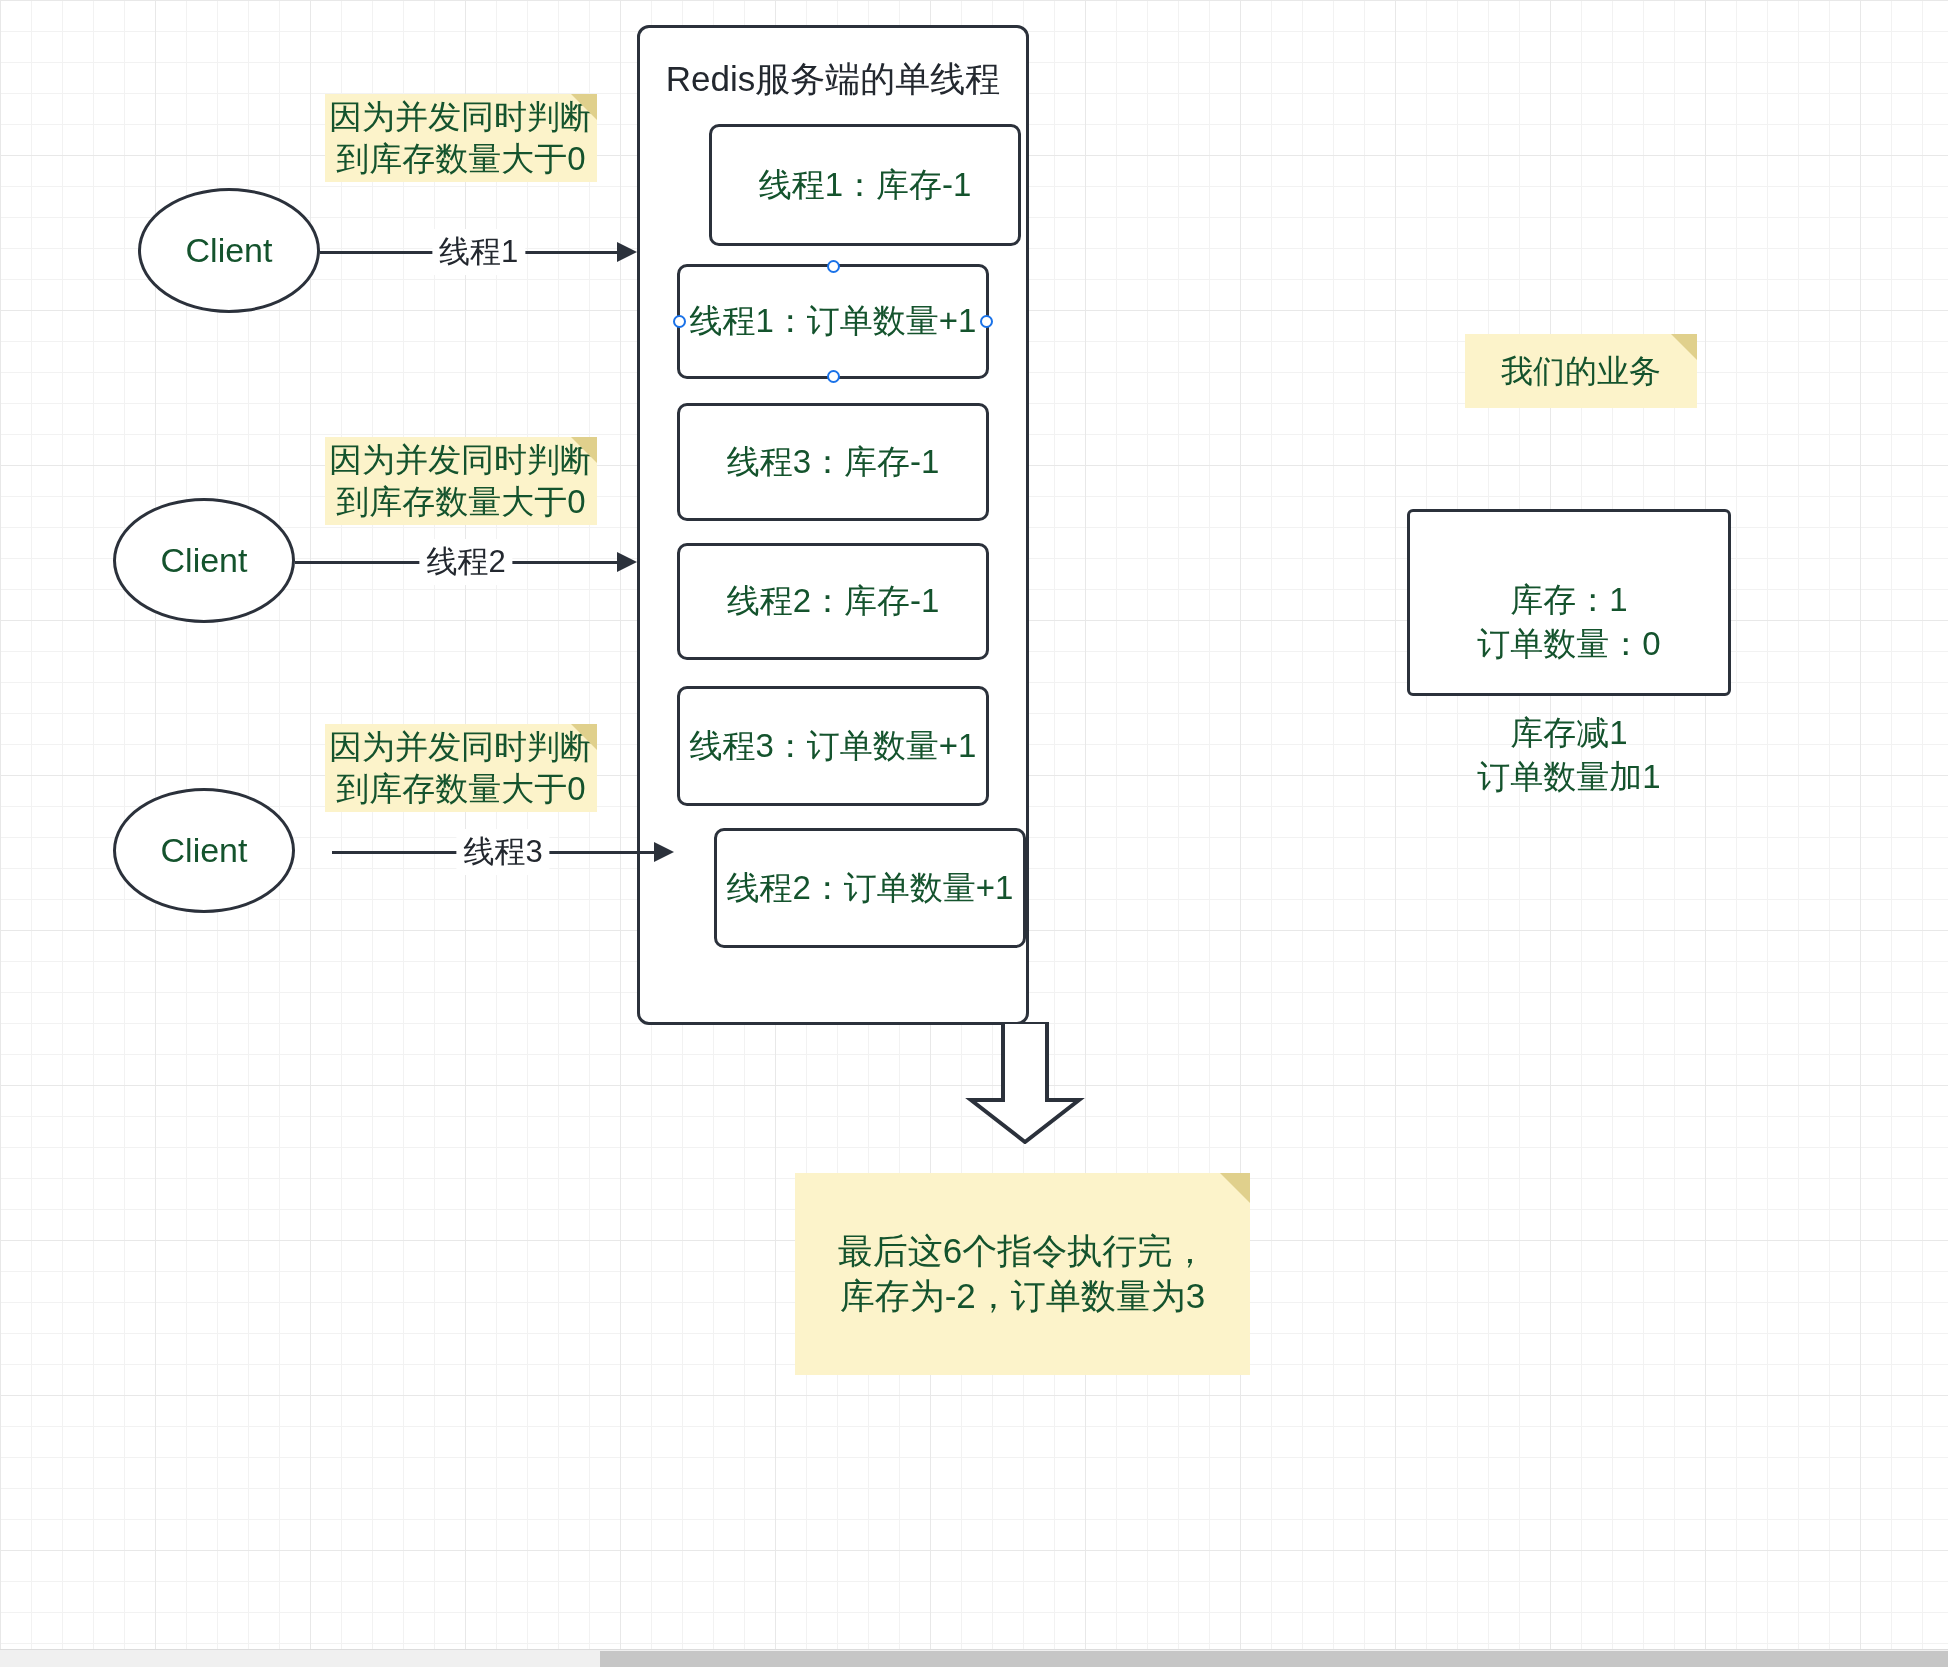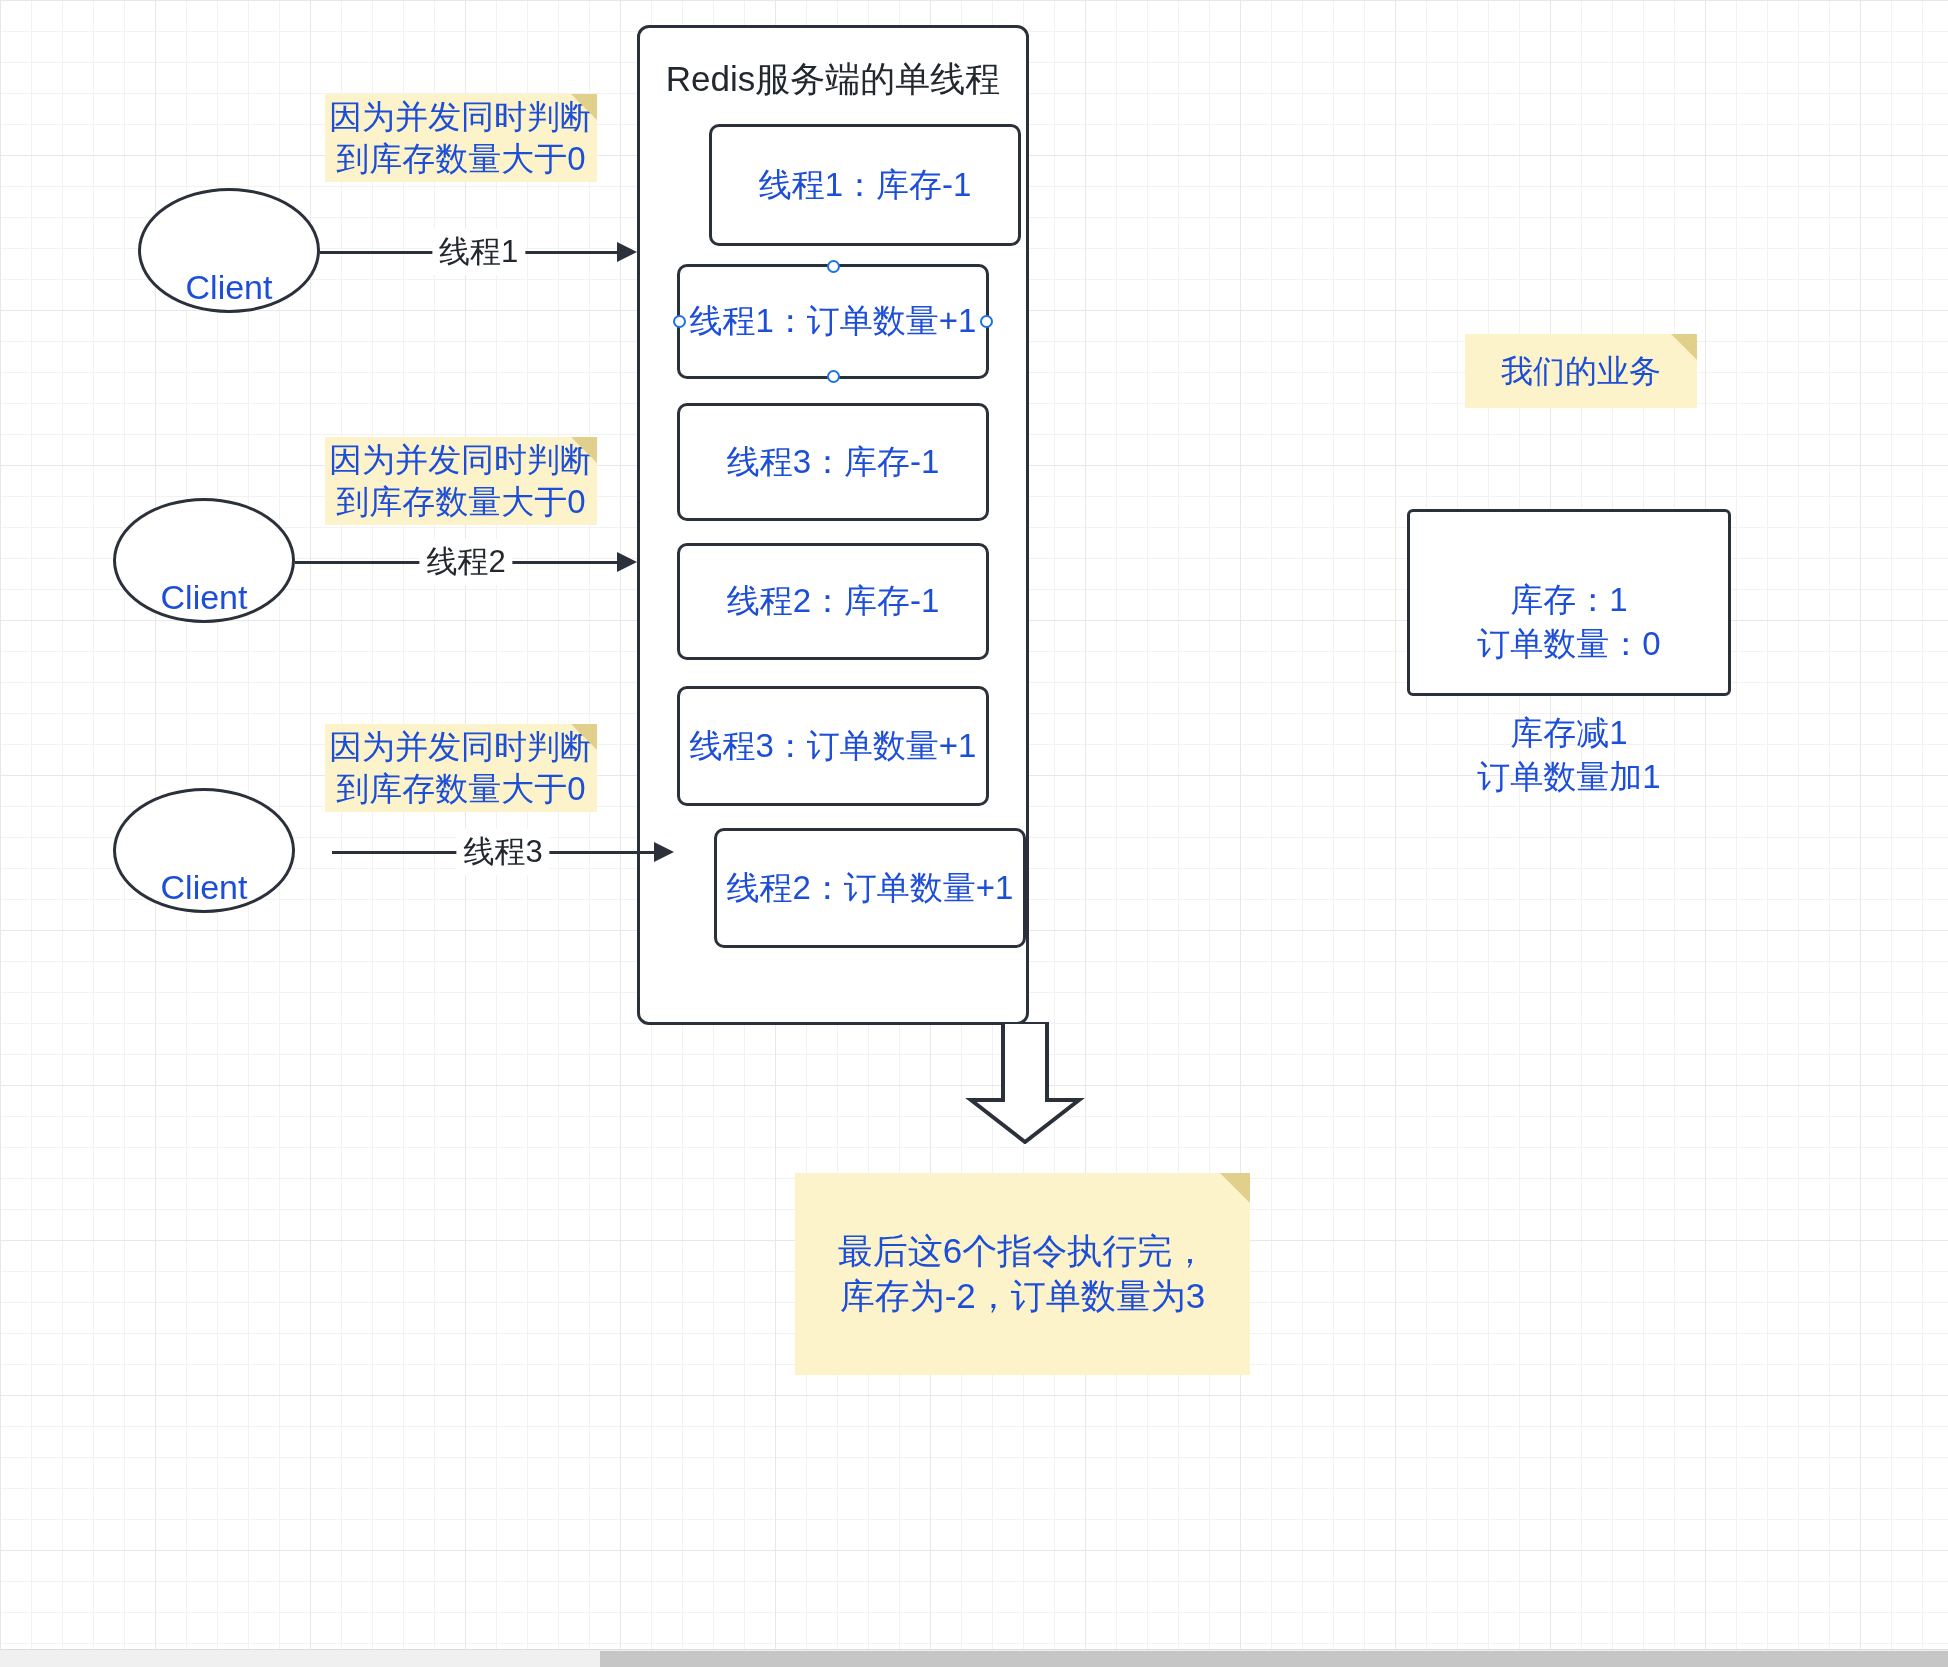--- a/index.html
+++ b/index.html
@@ -22,21 +22,21 @@
       linear-gradient(to bottom, #e8e8e8 1px, transparent 1px),
       linear-gradient(to right, #f2f2f2 1px, transparent 1px),
       linear-gradient(to bottom, #f2f2f2 1px, transparent 1px);
     background-size: 155px 155px, 155px 155px, 31px 31px, 31px 31px;
     background-position: 0 0, 0 0, 0 0, 0 0;
     overflow: hidden;
   }
 
   
   .shape-text {
-    color: #1d4ed8;
+    color: #14532d;
     text-align: center;
     line-height: 1.28;
     white-space: pre-line;
     pointer-events: none;
   }
 
   
   .container-box {
     position: absolute;
     border: 3px solid #2b313b;
@@ -85,21 +85,21 @@
     text-align: center;
   }
 
   
   .ellipse-node {
     position: absolute;
     border: 3px solid #2b313b;
     border-radius: 50%;
     background: #ffffff;
     display: flex;
-    align-items: flex-end;
+    align-items: center;
     justify-content: center;
     font-size: 34px;
     color: #23282f;
   }
 
   
   .sticky-note {
     position: absolute;
     background: #fcf3ca;
     display: flex;

